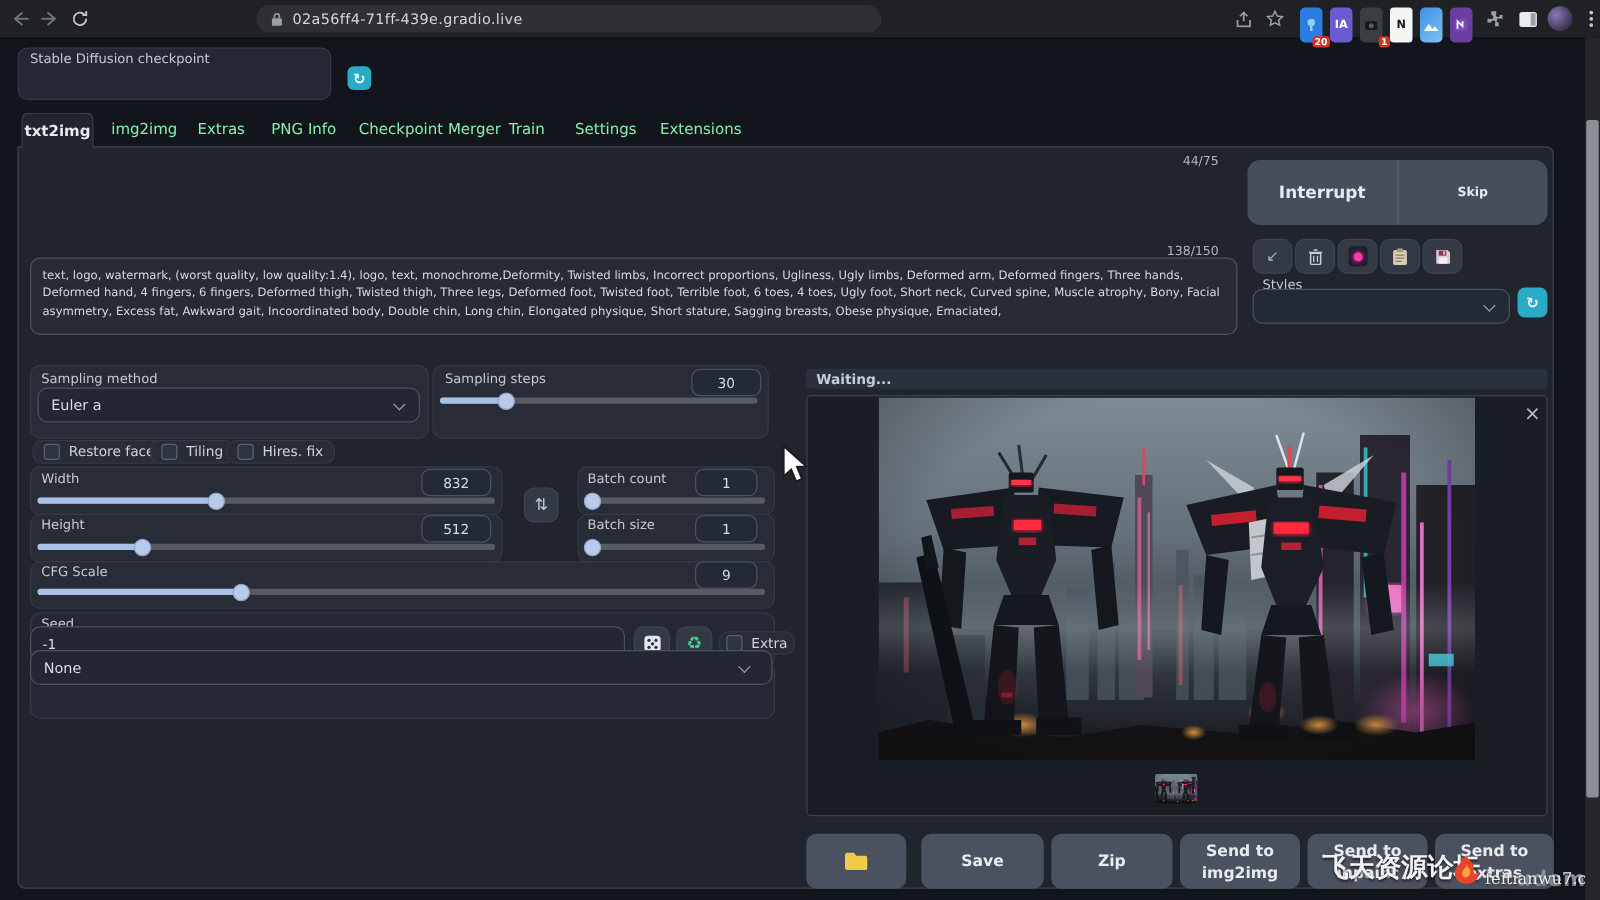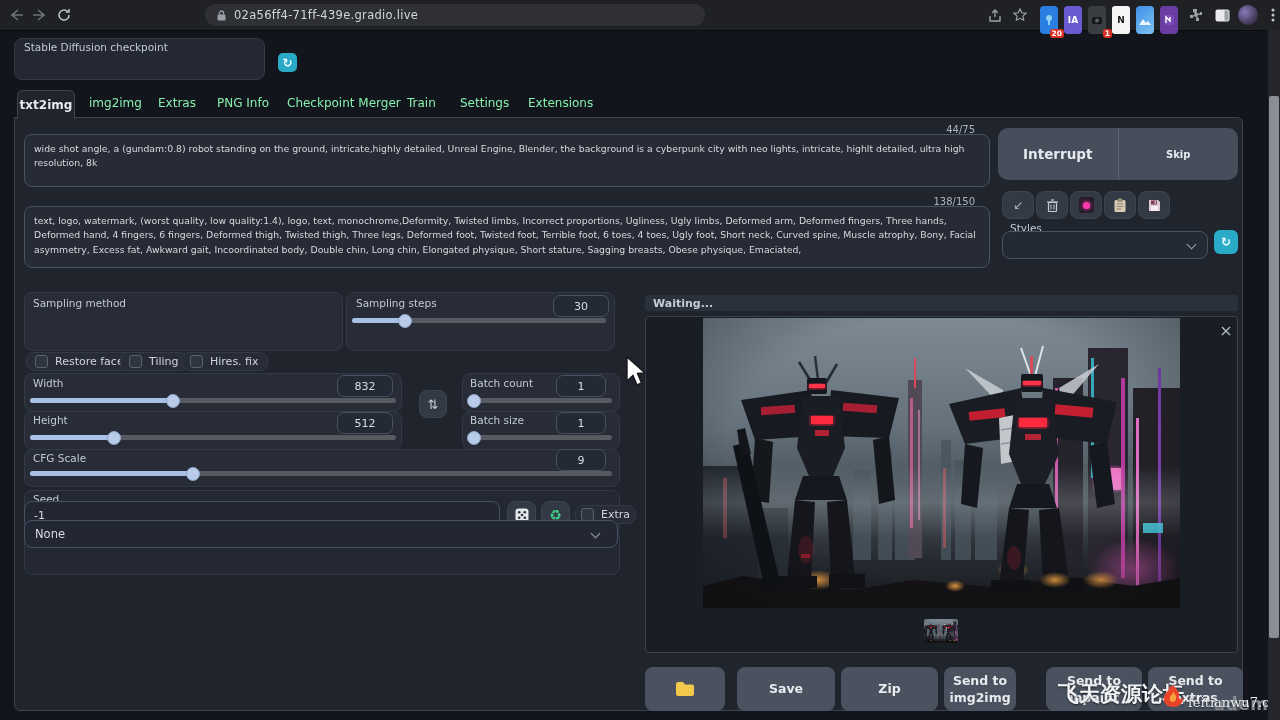--- a/index.html
+++ b/index.html
@@ -161,21 +161,20 @@
   <div class="abs tab" style="left:158px"><span>Extras</span></div>
   <div class="abs tab" style="left:217px"><span>PNG Info</span></div>
   <div class="abs tab" style="left:287px"><span>Checkpoint Merger</span></div>
   <div class="abs tab" style="left:407px"><span>Train</span></div>
   <div class="abs tab" style="left:460px"><span>Settings</span></div>
   <div class="abs tab" style="left:528px"><span>Extensions</span></div>
 
   <div id="panel" class="abs"></div>
 
   <div class="abs counter" style="left:880px;top:124px;width:95px">44/75</div>
-  <div class="abs ta" style="left:24px;top:134px;width:966px;height:53px">wide shot angle, a (gundam:0.8) robot standing on the ground, intricate,highly detailed, Unreal Engine, Blender, the background is a cyberpunk city with neo lights, intricate, highlt detailed, ultra high resolution, 8k</div>
 
   <div class="abs counter" style="left:880px;top:196px;width:95px">138/150</div>
   <div class="abs ta" style="left:24px;top:206px;width:966px;height:62px">text, logo, watermark, (worst quality, low quality:1.4), logo, text, monochrome,Deformity, Twisted limbs, Incorrect proportions, Ugliness, Ugly limbs, Deformed arm, Deformed fingers, Three hands, Deformed hand, 4 fingers, 6 fingers, Deformed thigh, Twisted thigh, Three legs, Deformed foot, Twisted foot, Terrible foot, 6 toes, 4 toes, Ugly foot, Short neck, Curved spine, Muscle atrophy, Bony, Facial asymmetry, Excess fat, Awkward gait, Incoordinated body, Double chin, Long chin, Elongated physique, Short stature, Sagging breasts, Obese physique, Emaciated,</div>
 
   <div class="abs" style="left:998px;top:128px;width:240px;height:52px;background:#474e5b;border-radius:10px;overflow:hidden;display:flex">
     <div style="flex:1;display:flex;align-items:center;justify-content:center;color:#e6e9ee;font-size:13.5px;font-weight:bold;border-right:1px solid #5a6270">Interrupt</div>
     <div style="flex:1;display:flex;align-items:center;justify-content:center;color:#e6e9ee;font-size:10px;font-weight:bold">Skip</div>
   </div>
 
   <div class="abs ibtn" style="left:1002px;top:191px">
@@ -215,20 +214,24 @@
   </div>
 
   <div class="abs lbl" style="left:1010px;top:222px">Styles</div>
   <div class="abs select" style="left:1002px;top:231px;width:206px;height:28px;background:#242936">
     <span class="chev"></span>
   </div>
   <div class="abs cyanbtn" style="left:1214px;top:230px;width:24px;height:24px;border-radius:6px">↻</div>
 
   <div class="abs block" style="left:24px;top:292px;width:317px;height:57px"></div>
   <div class="abs lbl" style="left:33px;top:297px">Sampling method</div>
+  <div class="abs select" style="left:30px;top:310px;width:306px;height:28px">
+    <span>Euler a</span>
+    <span class="chev"></span>
+  </div>
 
   <div class="abs block" style="left:346px;top:292px;width:267px;height:57px"></div>
   <div class="abs lbl" style="left:356px;top:297px">Sampling steps</div>
   <div class="abs valbox" style="left:553px;top:295px">30</div>
   <div class="abs slider" style="left:352px;top:318px;width:254px">
     <div class="sfill" style="width:21%"></div>
       <div class="knob" style="left:21%"></div>
   </div>
 
   <div class="abs chip" style="left:26px;top:352px;height:19px">
@@ -466,21 +469,21 @@
       </svg>
   </div>
 
   <div class="abs btn" style="left:645px;top:667px;width:80px;height:44px">
     <svg width="18" height="14">
         <path d="M0 2 a2 2 0 0 1 2-2 h5 l2 2.5 h7 a2 2 0 0 1 2 2 V12 a2 2 0 0 1-2 2 H2 a2 2 0 0 1-2-2 Z" fill="#f3c94c"></path>
       </svg>
   </div>
   <div class="abs btn" style="left:737px;top:667px;width:98px;height:44px">Save</div>
   <div class="abs btn" style="left:841px;top:667px;width:97px;height:44px">Zip</div>
-  <div class="abs btn" style="left:944px;top:667px;width:72px;height:44px;padding:0 14px;box-sizing:border-box">Send to img2img</div>
+  <div class="abs btn" style="left:944px;top:667px;width:96px;height:44px;padding:0 14px;box-sizing:border-box">Send to img2img</div>
   <div class="abs btn" style="left:1046px;top:667px;width:96px;height:44px;padding:0 14px;box-sizing:border-box">Send to inpaint</div>
   <div class="abs btn" style="left:1148px;top:667px;width:95px;height:44px;padding:0 12px;box-sizing:border-box">Send to extras</div>
 
   <div class="abs" style="left:1213px;top:694px"><span id="wm-brand">udemy</span></div>
   <div class="abs" style="left:1058px;top:680px;white-space:nowrap">
     <span id="wm-site">飞天资源论坛</span>
   </div>
   <div class="abs" style="left:1160px;top:682px">
     <svg width="26" height="26" viewBox="0 0 26 26">
         <path d="M13 2 C15 7 20 8 19 14 C18.5 18 22 18 23 15 C24 20 20 25 13 25 C7 25 3 21 4 15 C5 10 10 9 9 4 C11 5 12 6 13 2 Z" fill="#e8442a"></path>

